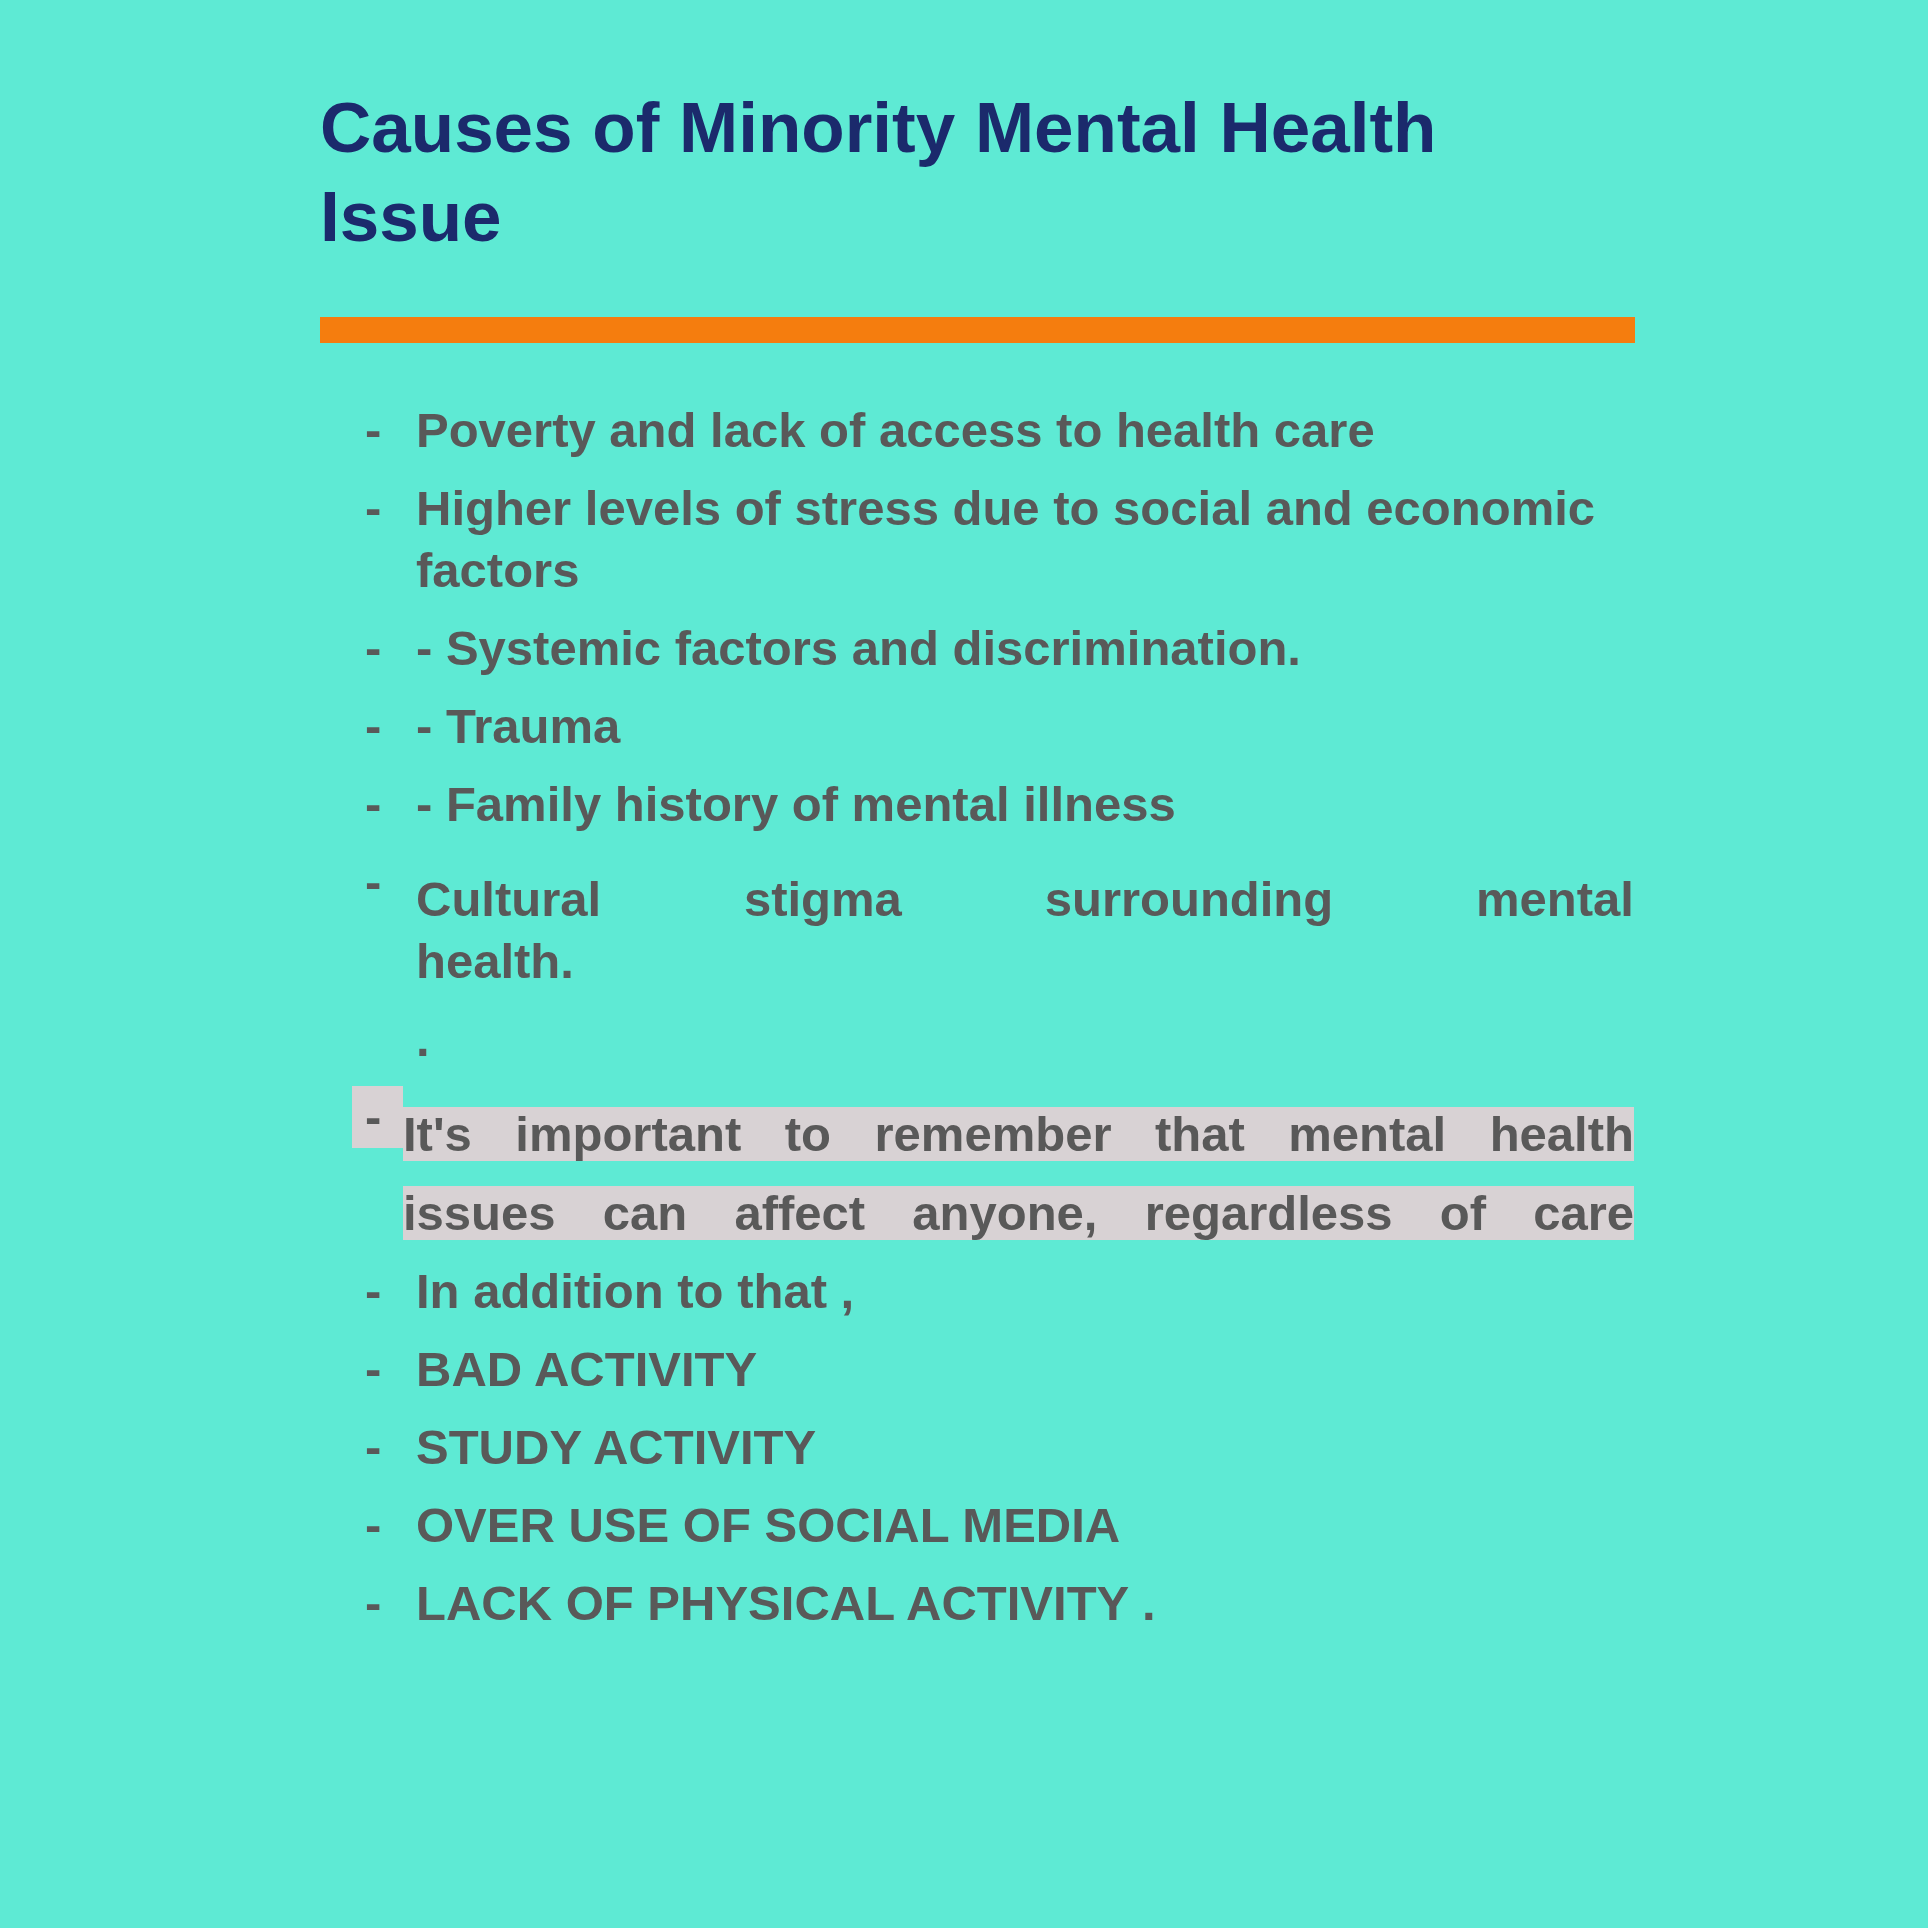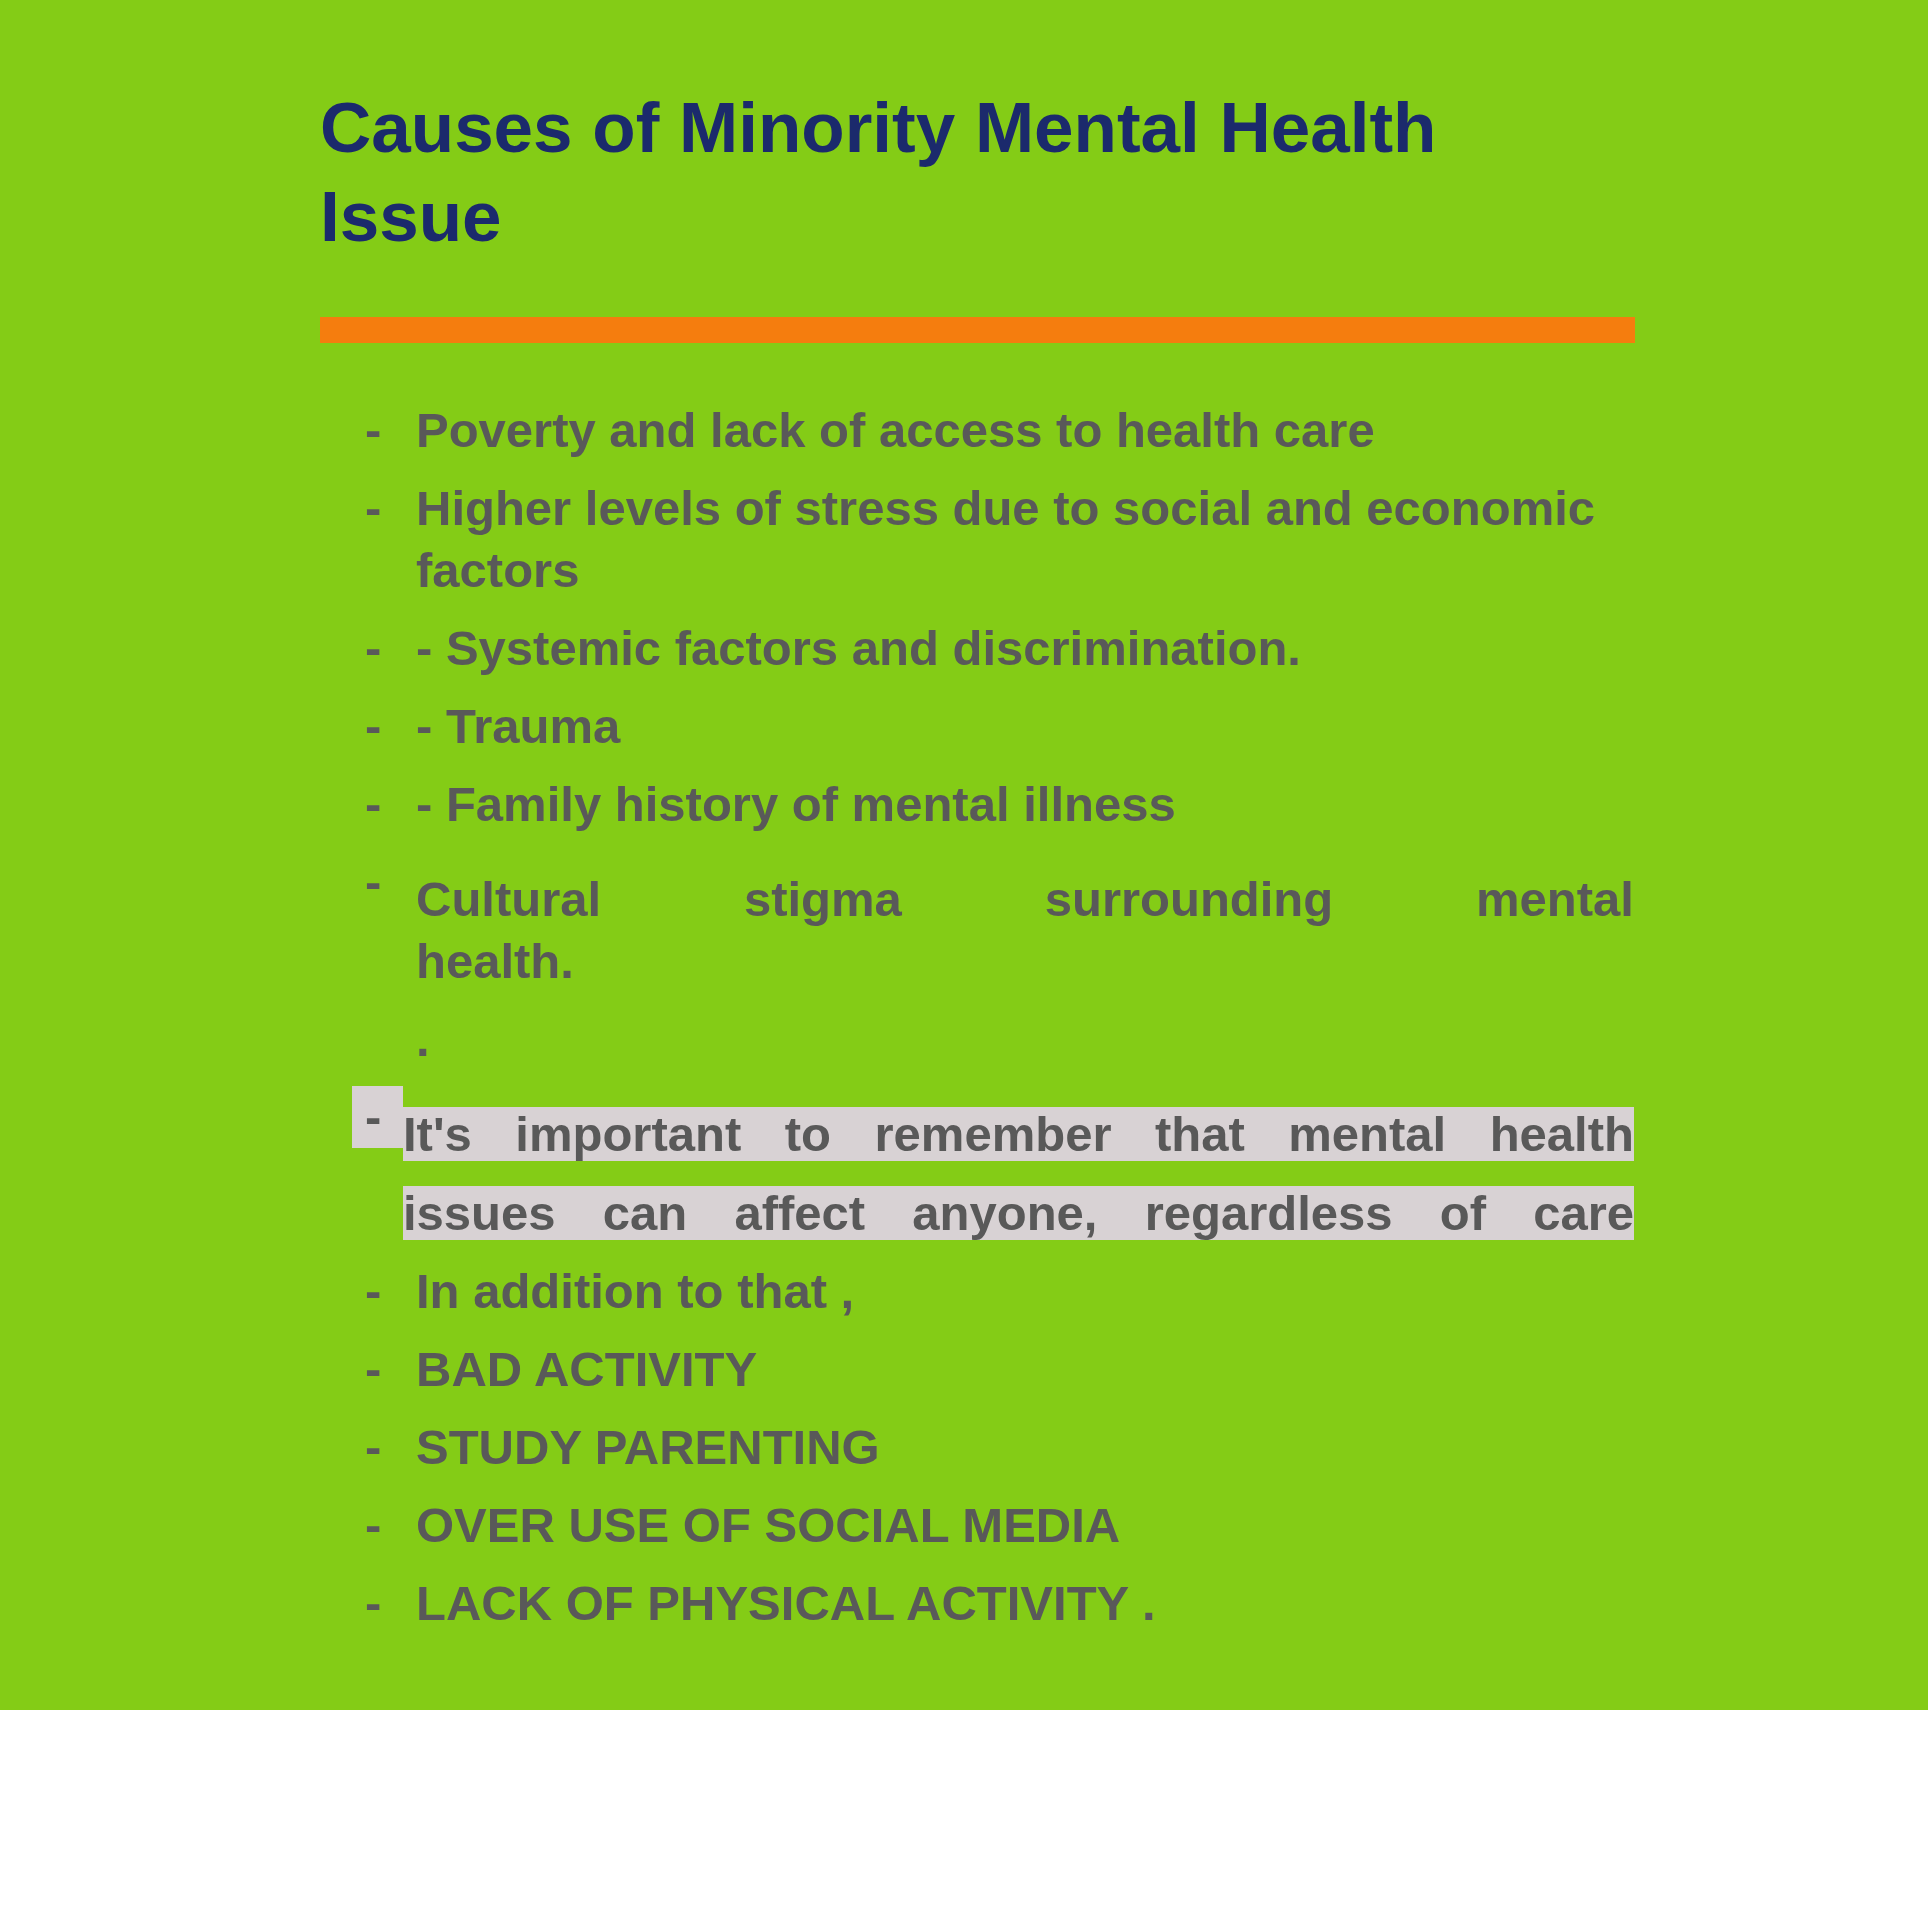--- a/index.html
+++ b/index.html
@@ -7,22 +7,22 @@
     --c-rule: #f57d0e;
     --c-bold: #595959;
     --c-regular: #6b6b6b;
     --c-highlight: #d8d2d4;
   }
   * { box-sizing: border-box; }
   html, body { margin: 0; padding: 0; background: #ffffff; }
   .slide {
     position: relative;
     width: 1928px;
-    height: 1710px;
-    background: #84cc16;
+    height: 1928px;
+    background: #5eead4;
     font-family: "Liberation Sans", sans-serif;
     overflow: hidden;
   }
   .content {
     position: absolute;
     left: 320px;
     top: 83px;
     width: 1315px;
   }
   .title {
@@ -144,21 +144,21 @@
         <span class="text">In addition to that ,</span>
       </li>
 
       <li class="regular">
         <span class="marker">-</span>
         <span class="text">BAD ACTIVITY</span>
       </li>
 
       <li class="regular">
         <span class="marker">-</span>
-        <span class="text">STUDY PARENTING</span>
+        <span class="text">STUDY ACTIVITY</span>
       </li>
 
       <li class="regular">
         <span class="marker">-</span>
         <span class="text">OVER USE OF SOCIAL MEDIA</span>
       </li>
 
       <li class="regular">
         <span class="marker">-</span>
         <span class="text">LACK OF PHYSICAL ACTIVITY .</span>

